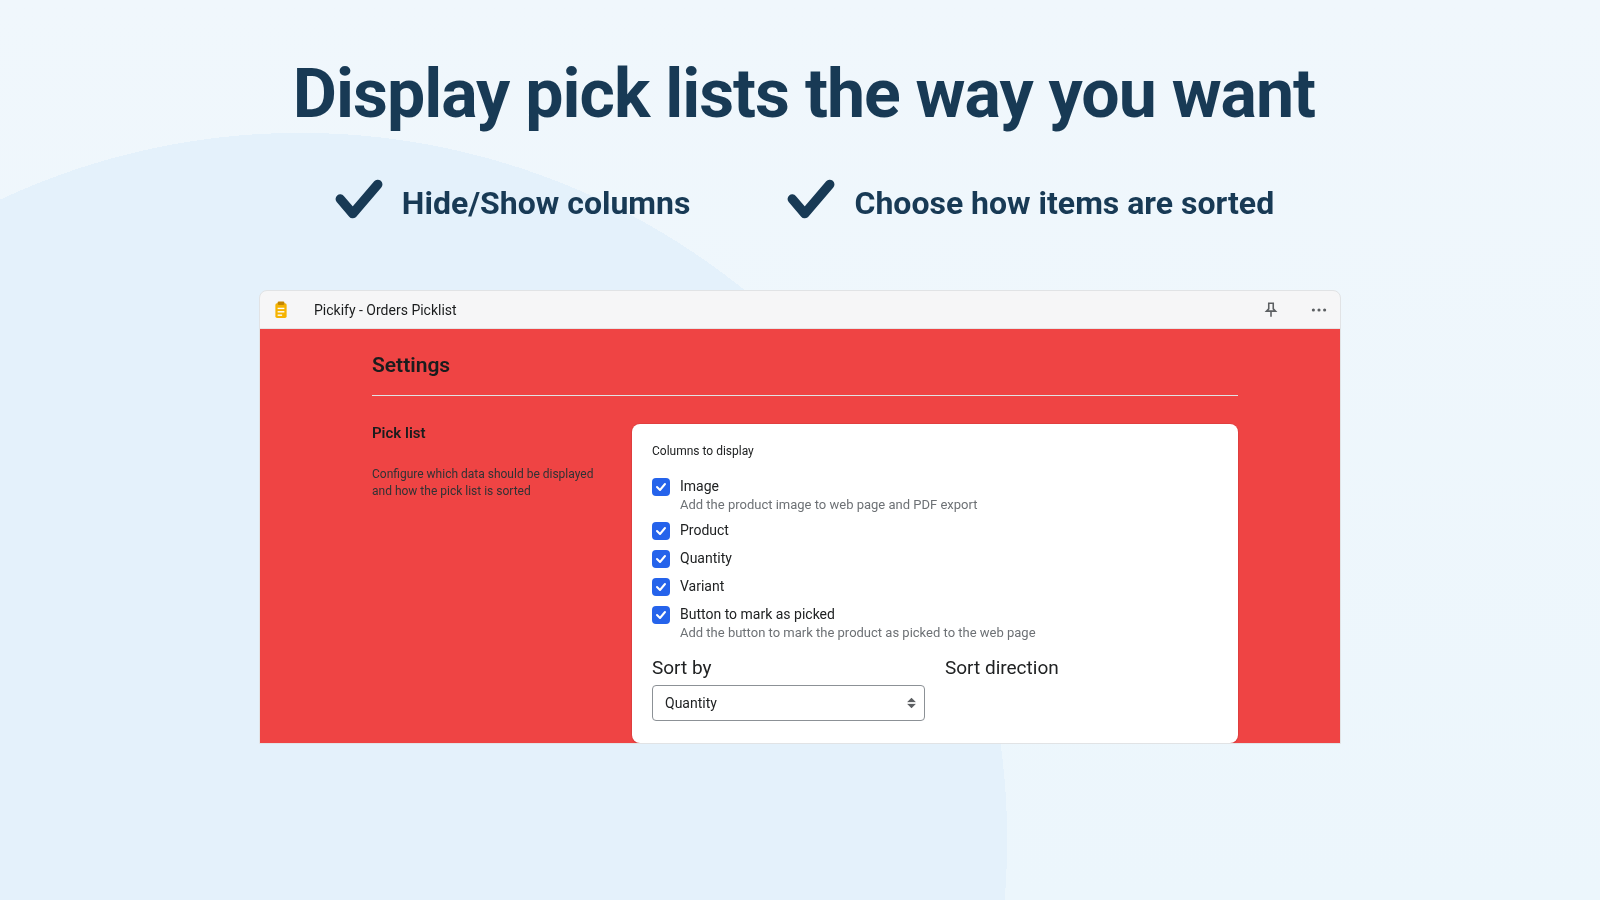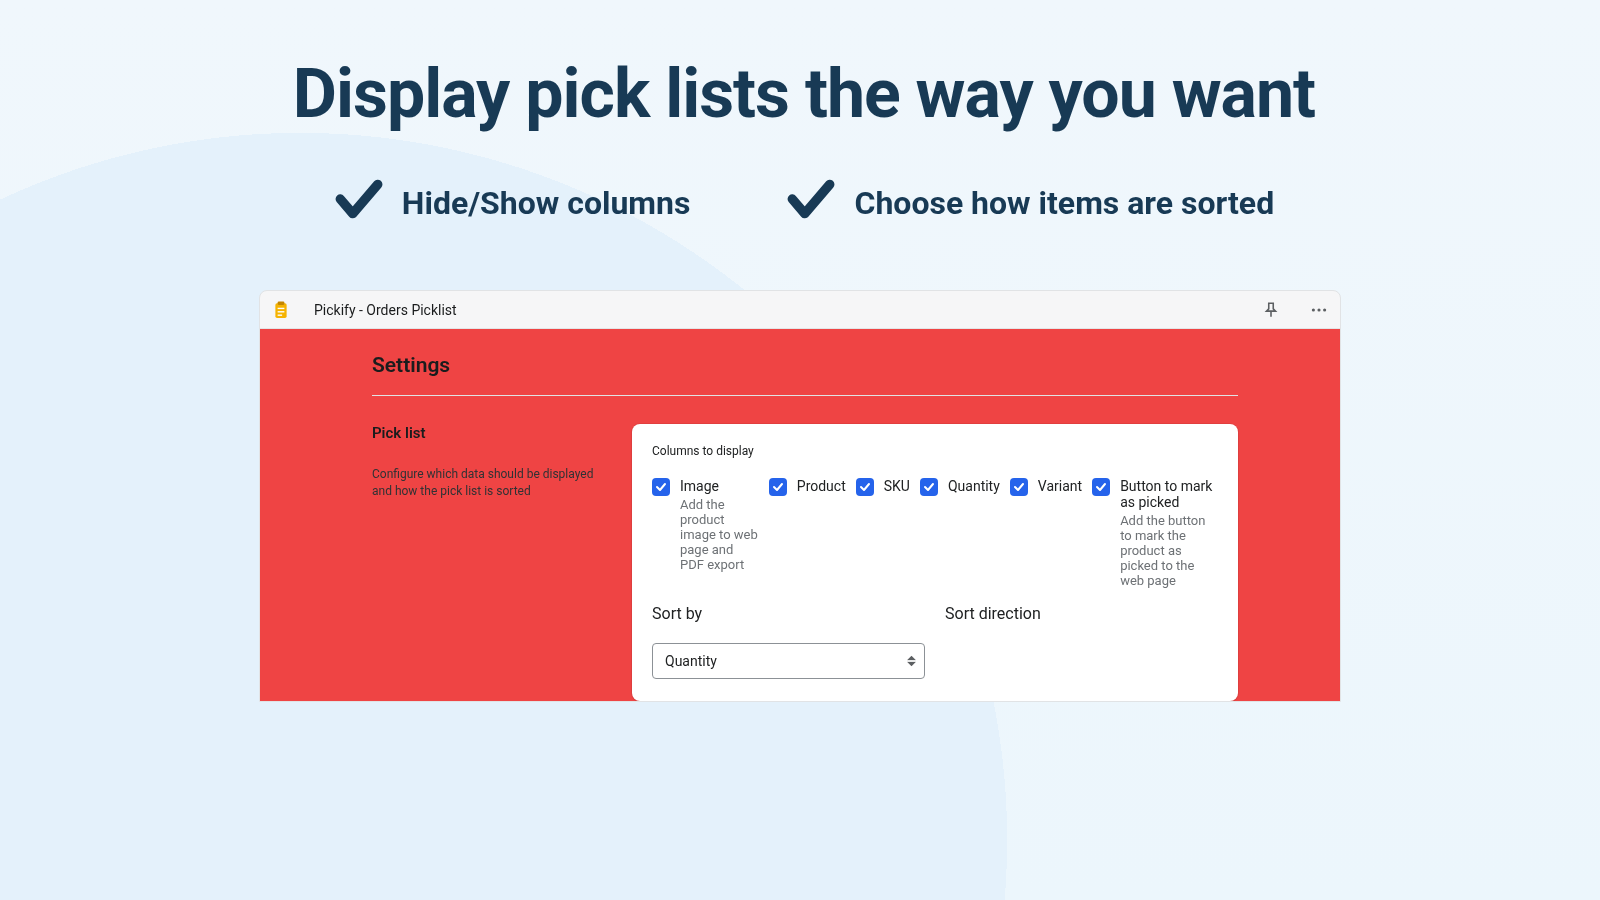--- a/index.html
+++ b/index.html
@@ -124,37 +124,37 @@
     background: #ffffff;
     border-radius: 8px;
     box-shadow: 0 0 0 1px rgba(0,0,0,0.05), 0 1px 2px rgba(0,0,0,0.08);
     padding: 20px 20px 22px;
   }
   .field-label {
     font-size: 12px;
     color: #202223;
     margin-bottom: 20px;
   }
-  .checks { display: flex; gap: 10px; margin-bottom: 16px; }
+  .checks { display: flex; flex-direction: column; gap: 10px; margin-bottom: 16px; }
   .check-row { display: flex; align-items: flex-start; gap: 10px; }
   .cb {
     width: 18px; height: 18px;
     border-radius: 4px;
     background: #2563eb;
     flex: 0 0 18px;
     display: flex; align-items: center; justify-content: center;
     cursor: pointer;
   }
   .cb svg { width: 12px; height: 12px; }
   .check-text { font-size: 14px; color: #202223; }
   .check-sub { font-size: 13px; color: #6d7175; margin-top: 3px; }
 
   .selects { display: flex; gap: 20px; }
   .select-group { flex: 1; }
-  .select-group label { font-size: 16px; color: #202223; display: block; margin-bottom: 20px; }
+  .select-group label { font-size: 19px; color: #202223; display: block; margin-bottom: 6px; }
   .select {
     position: relative;
     border: 1px solid #8c9196;
     border-radius: 4px;
     height: 36px;
     background: #fff;
     display: flex;
     align-items: center;
     padding: 0 30px 0 12px;
     font-size: 14px;
@@ -260,30 +260,20 @@
                   <div class="check-text">Product</div>
                 </div>
               </div>
               <div class="check-row">
                 <div class="cb">
                   <svg viewBox="0 0 12 12" fill="none">
                     <path d="M2 6 L5 9 L10 3" stroke="#fff" stroke-width="2" stroke-linecap="round" stroke-linejoin="round"></path>
                   </svg>
                 </div>
                 <div>
-                  <div class="check-text">SKU</div>
-                </div>
-              </div>
-              <div class="check-row">
-                <div class="cb">
-                  <svg viewBox="0 0 12 12" fill="none">
-                    <path d="M2 6 L5 9 L10 3" stroke="#fff" stroke-width="2" stroke-linecap="round" stroke-linejoin="round"></path>
-                  </svg>
-                </div>
-                <div>
                   <div class="check-text">Quantity</div>
                 </div>
               </div>
               <div class="check-row">
                 <div class="cb">
                   <svg viewBox="0 0 12 12" fill="none">
                     <path d="M2 6 L5 9 L10 3" stroke="#fff" stroke-width="2" stroke-linecap="round" stroke-linejoin="round"></path>
                   </svg>
                 </div>
                 <div>

